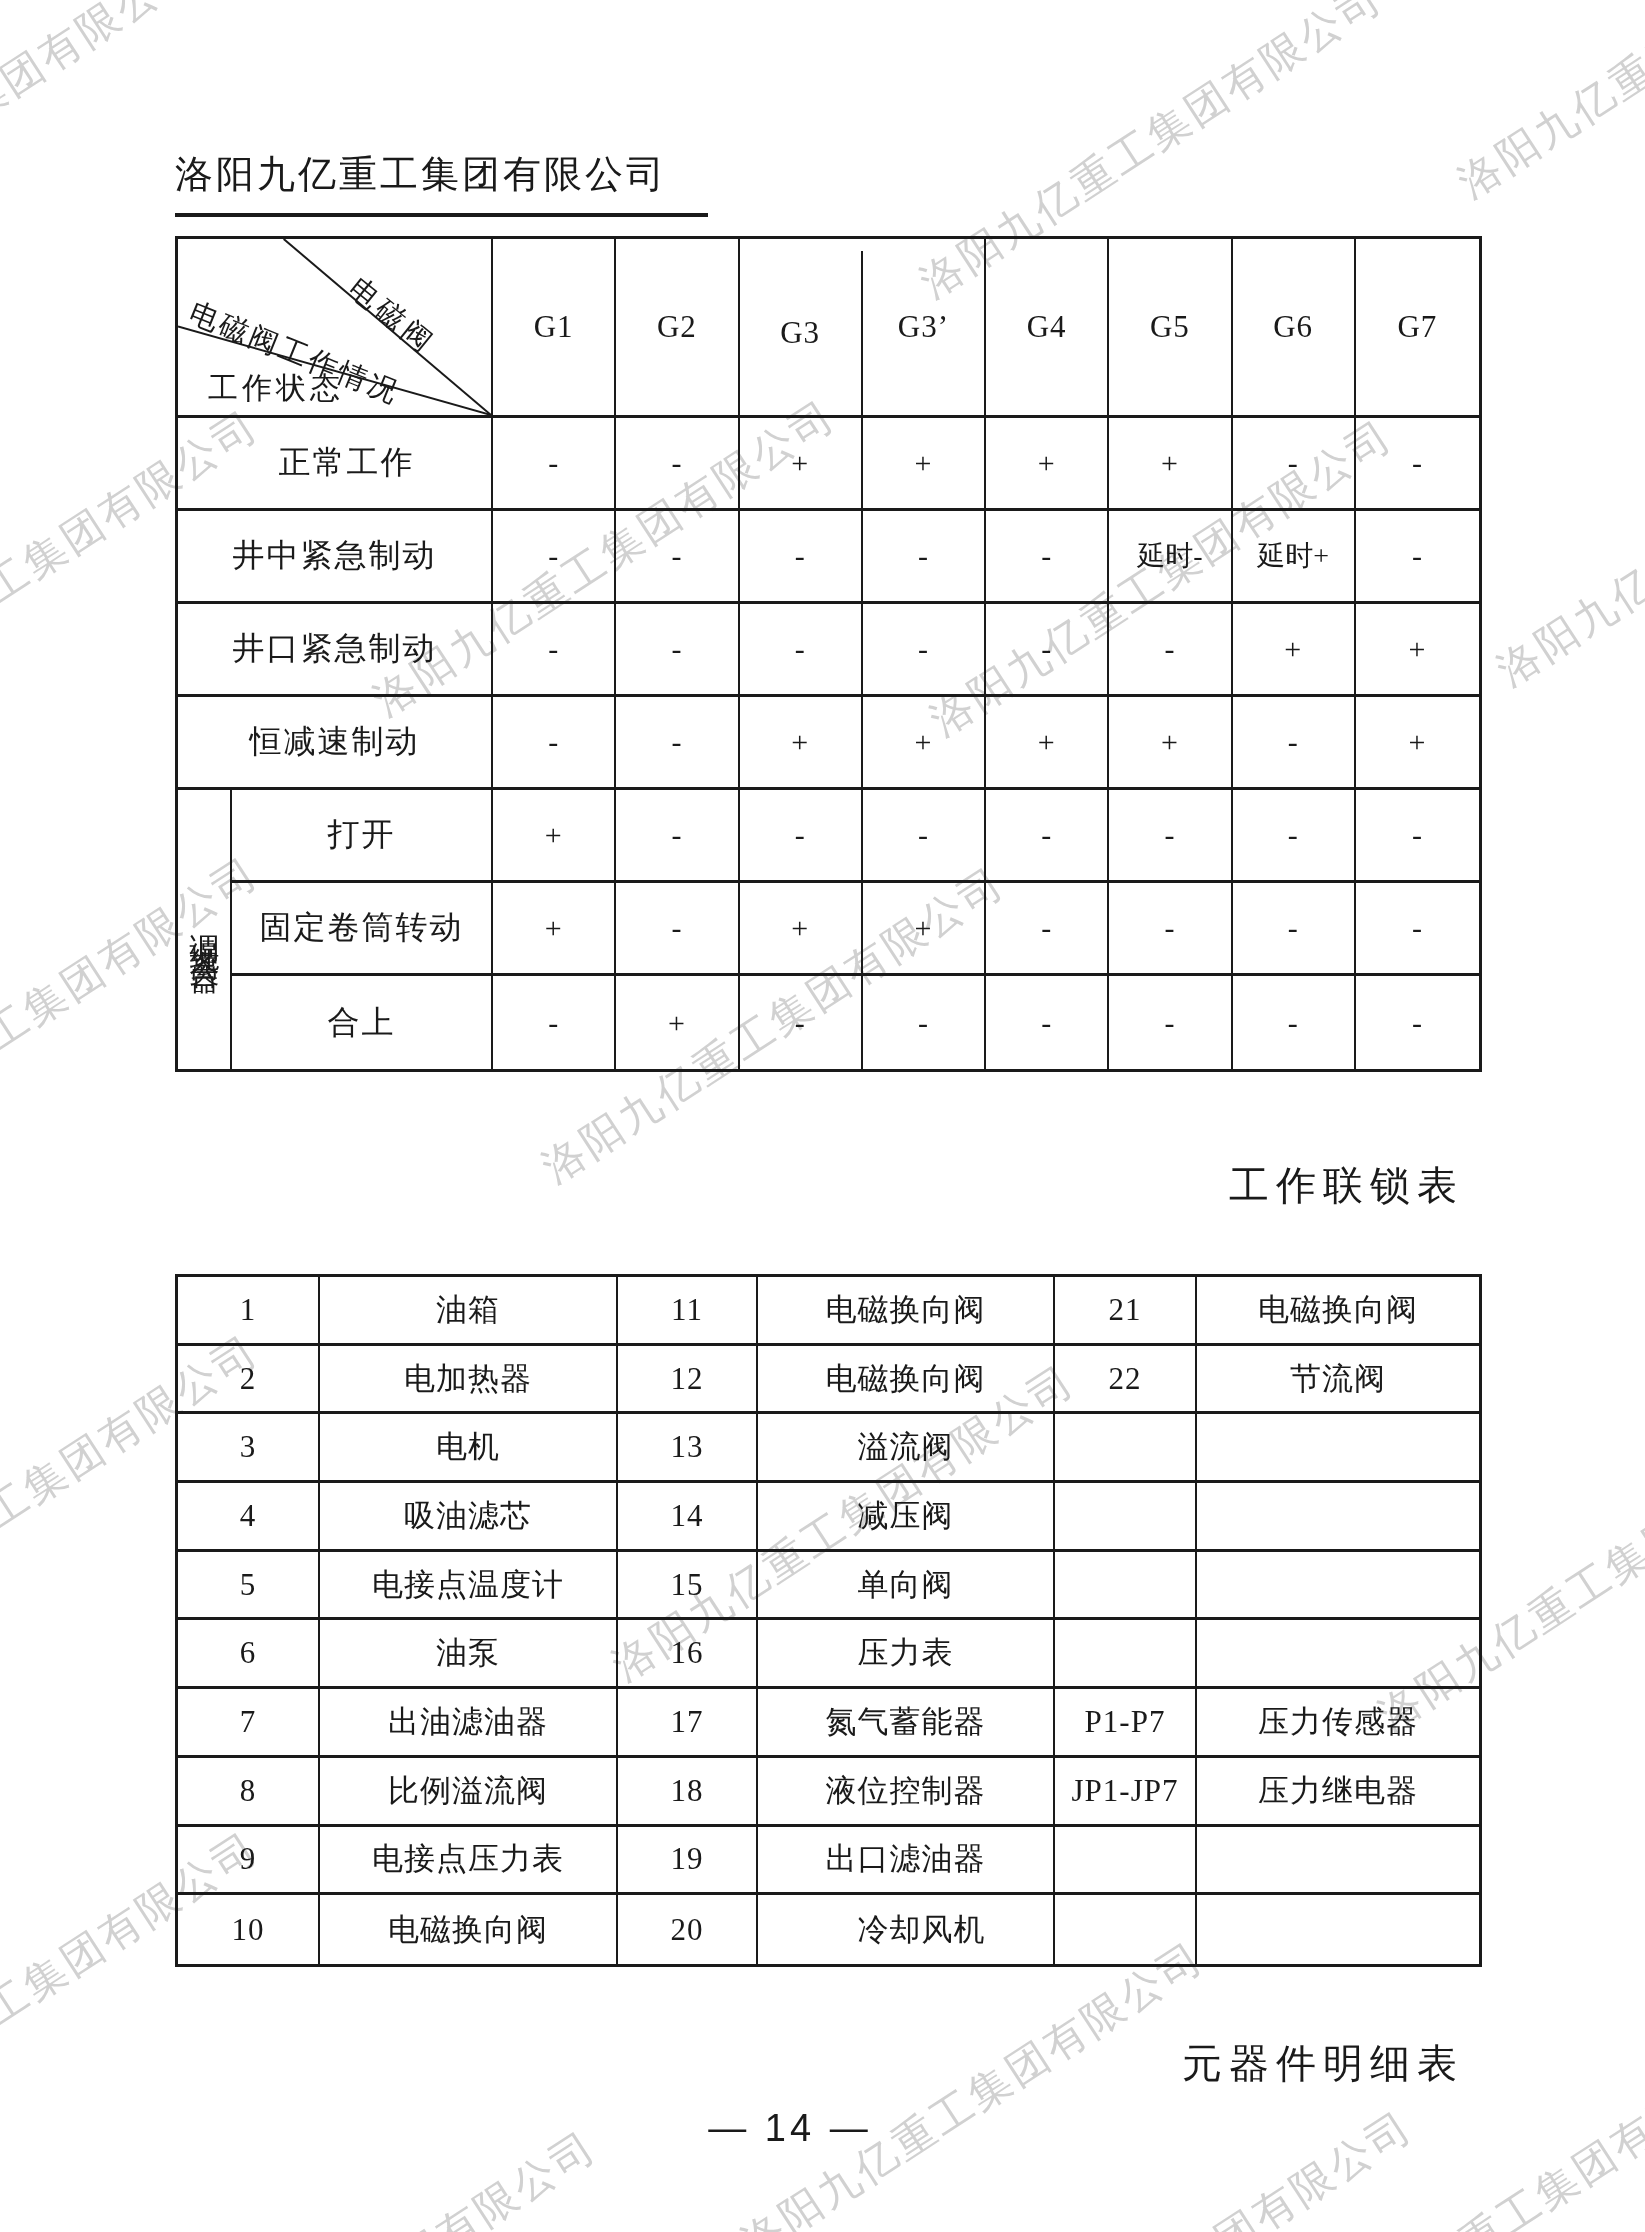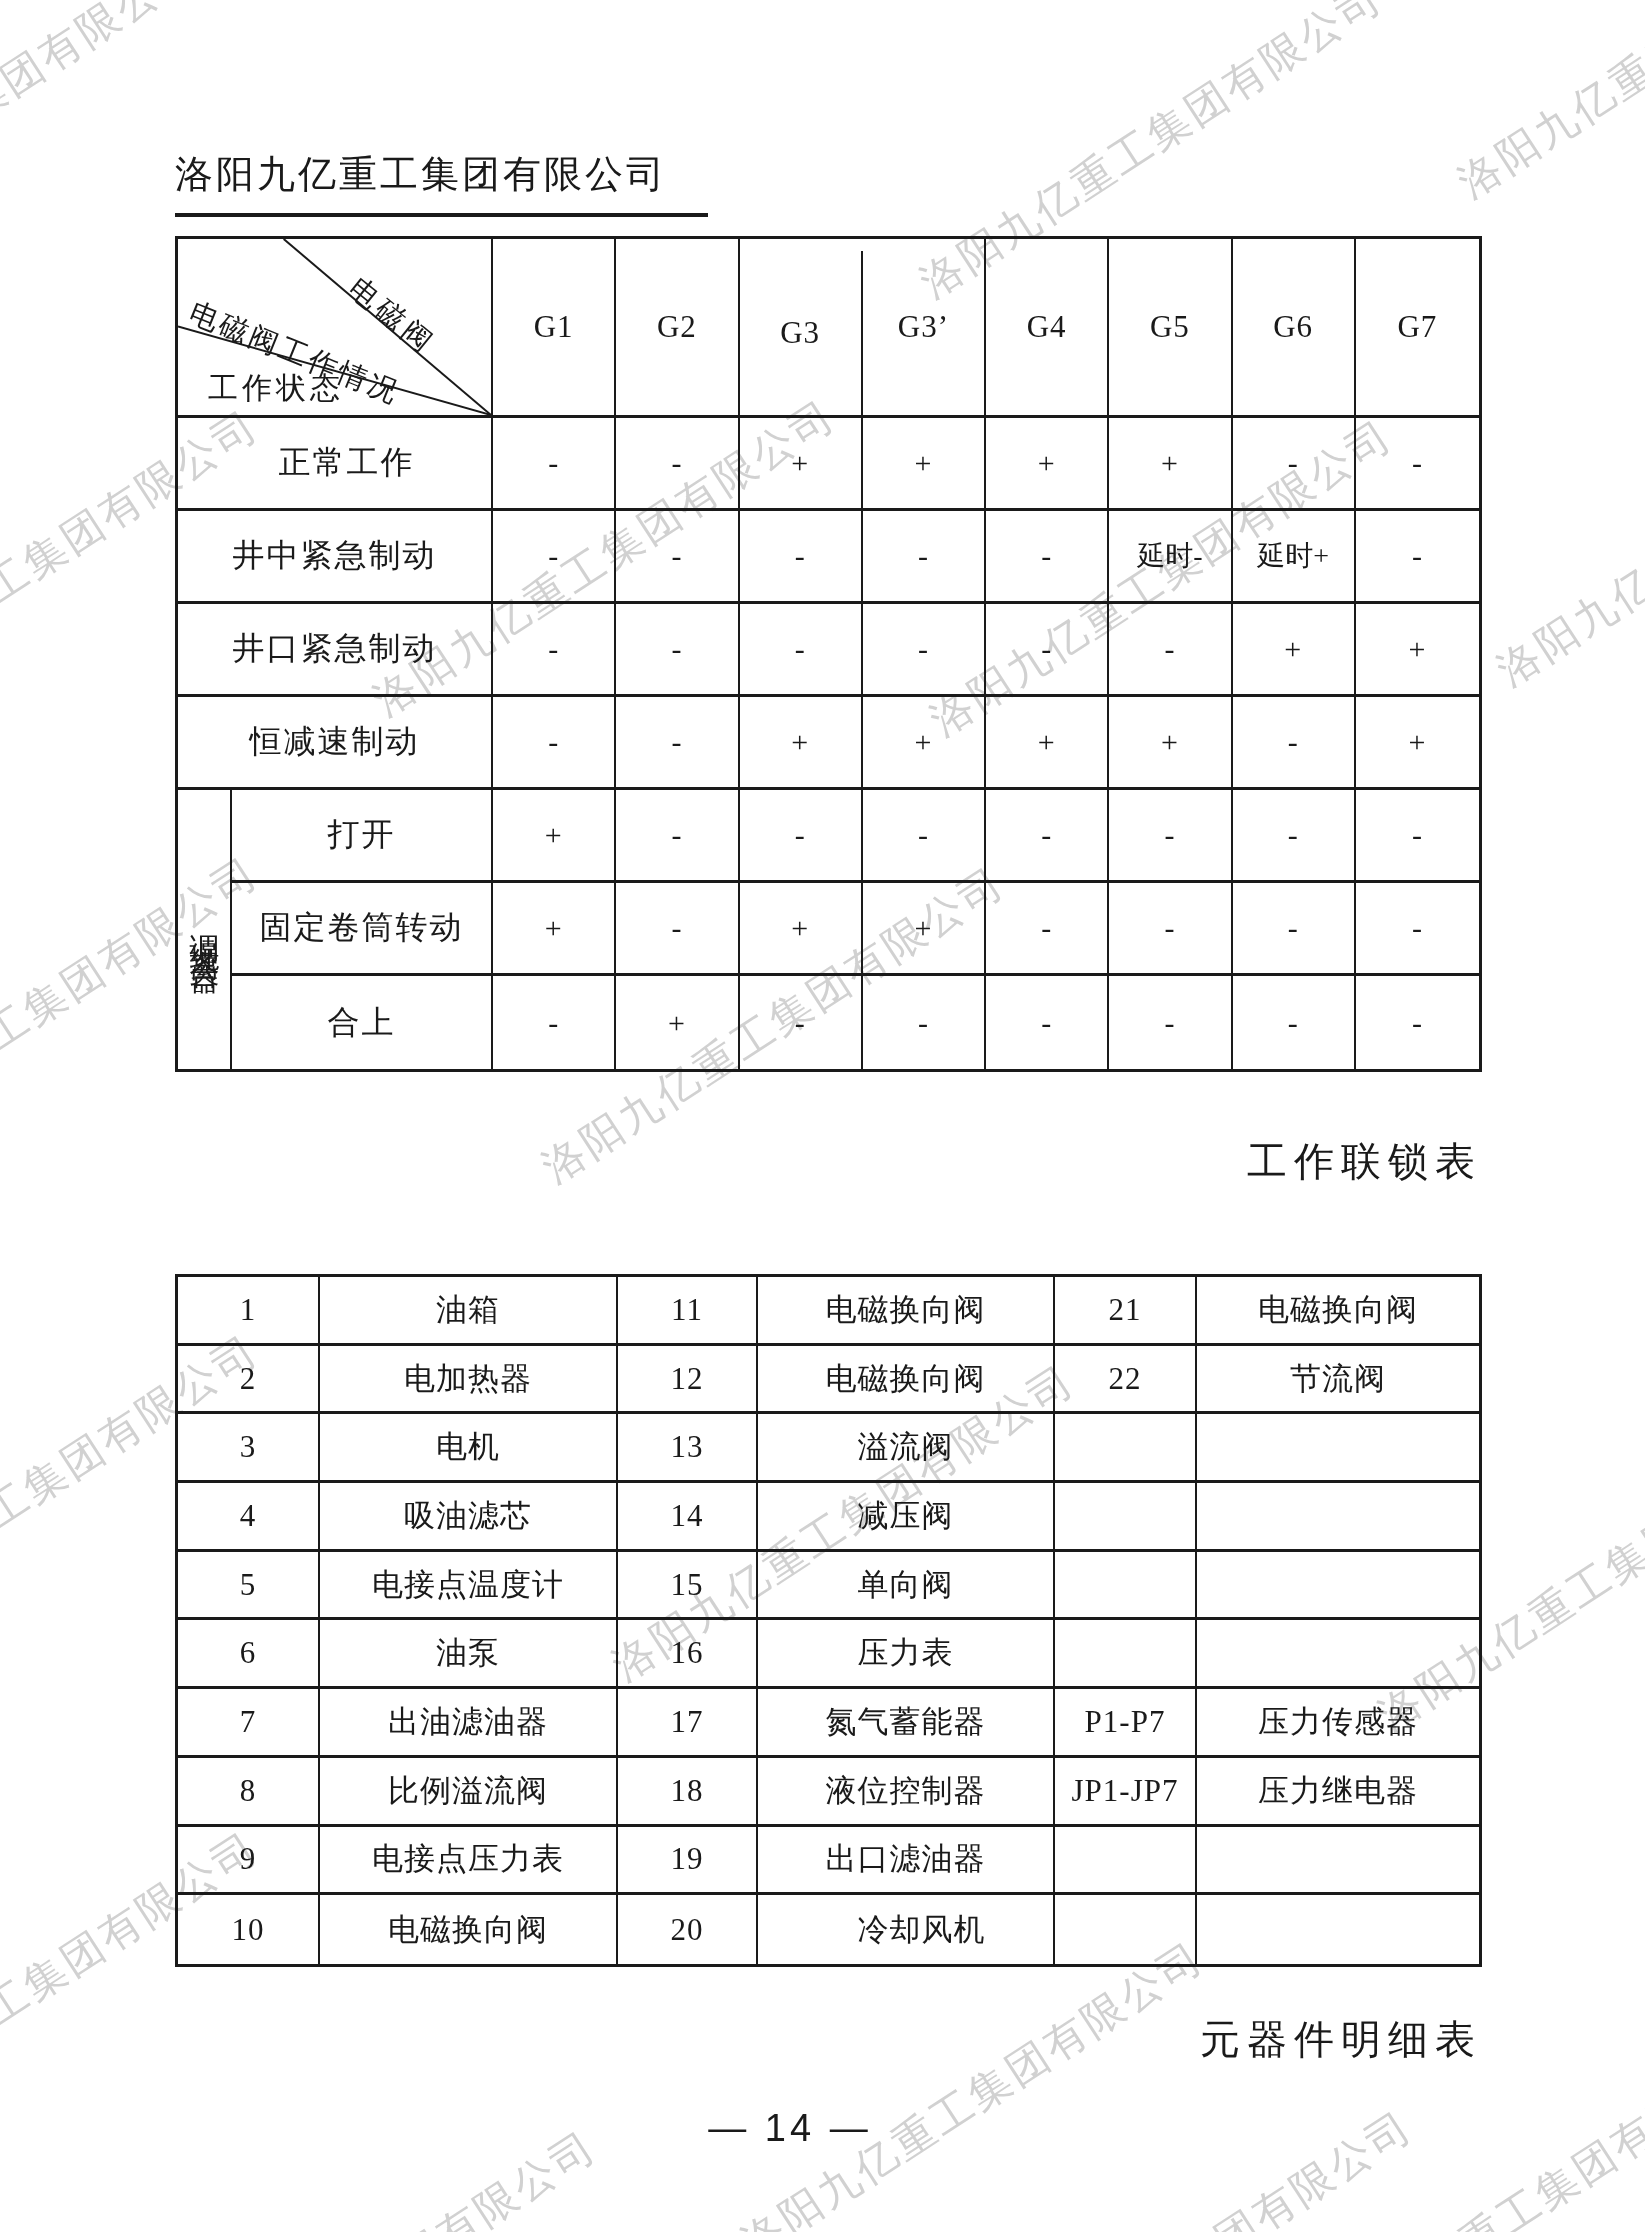--- a/index.html
+++ b/index.html
@@ -34,21 +34,21 @@
   
   .t1corner{grid-column:1 / 3;grid-row:1;position:relative;border-right:2px solid #1a1a1a;
             border-bottom:3px solid #1a1a1a;box-sizing:border-box;overflow:hidden;}
   .t1corner svg{position:absolute;inset:0;width:100%;height:100%;}
   .diag-top{position:absolute;left:187px;top:30px;transform:rotate(39deg);transform-origin:0 0;
             font-size:29px;letter-spacing:5px;white-space:nowrap;}
   .diag-mid{position:absolute;left:20px;top:54px;transform:rotate(22deg);transform-origin:0 0;
             font-size:29px;letter-spacing:3px;white-space:nowrap;}
   .state-lab{position:absolute;left:30px;top:129px;font-size:30px;letter-spacing:4px;white-space:nowrap;}
   
-  .caption{position:absolute;left:175px;width:1307px;text-align:right;font-size:40px;letter-spacing:7px;}
+  .caption{position:absolute;left:157px;width:1307px;text-align:right;font-size:40px;letter-spacing:7px;margin-top:24px;}
   .cap1{top:1134px;}
   .cap2{top:2012px;}
   .pageno{position:absolute;left:0;top:2107px;width:1580px;text-align:center;
           font-size:38px;letter-spacing:4px;font-family:"Liberation Sans", sans-serif;}
 </style>
 </head>
 <body>
 
 <div class="page">
 

